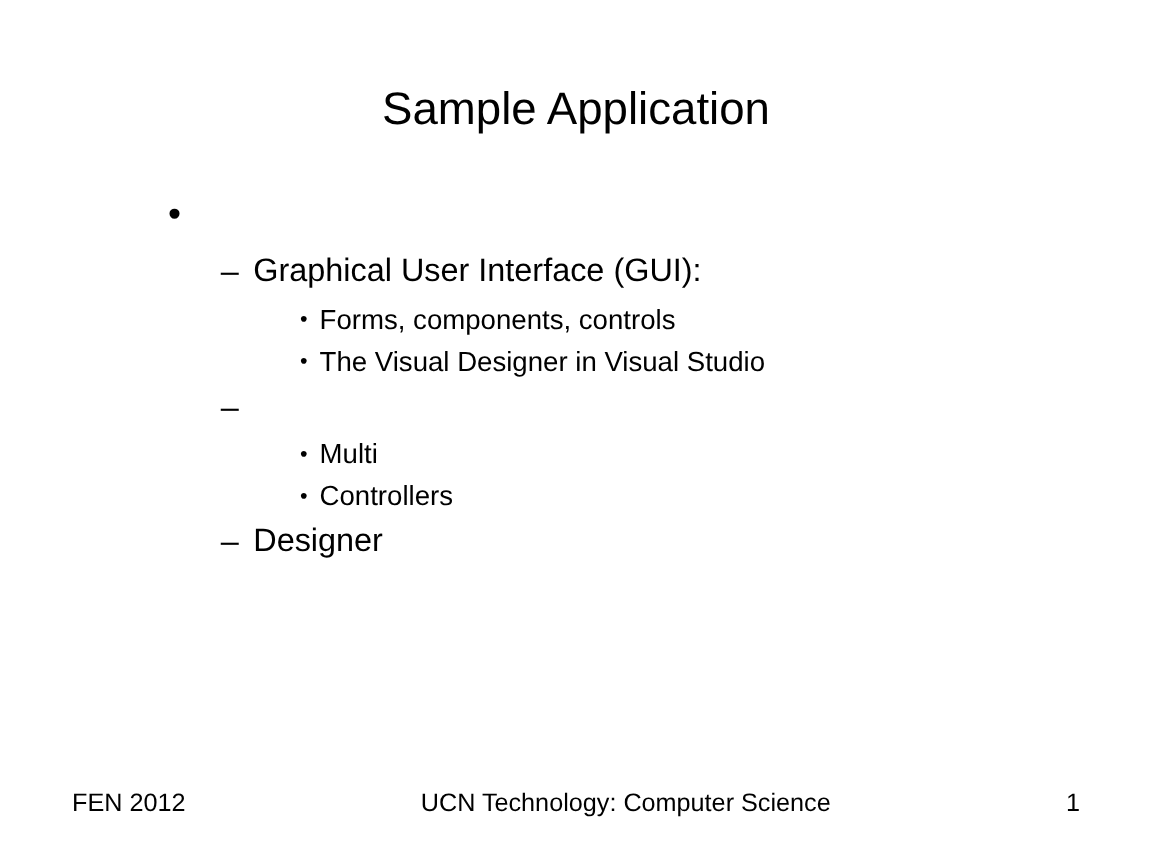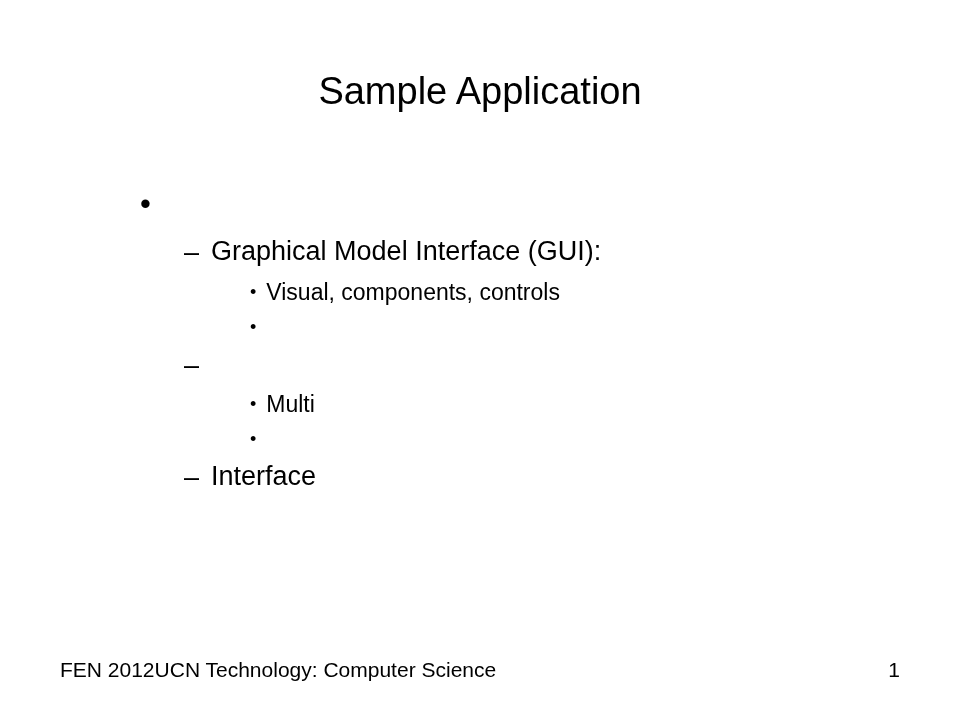--- a/index.html
+++ b/index.html
@@ -20,21 +20,21 @@
       width: 100%;
       height: 100%;
       padding: 70px 60px 50px 60px;
       display: flex;
       flex-direction: column;
     }
     .title {
       font-size: 38px;
       font-weight: normal;
       text-align: center;
-      margin-bottom: 72px;
+      margin-bottom: 46px;
     }
     .content {
       flex: 1;
       padding-left: 80px;
     }
     .level1 {
       font-size: 31px;
       margin-bottom: 14px;
       display: flex;
       align-items: flex-start;
@@ -75,63 +75,66 @@
       display: flex;
       justify-content: space-between;
       align-items: center;
       padding: 0 60px;
       font-size: 21px;
     }
     .footer-left {
       text-align: left;
     }
     .footer-center {
+      text-align: center;
       flex: 1;
     }
     .footer-right {
       text-align: right;
     }
   </style>
 </head>
 <body>
 
 <div class="slide">
   <h1 class="title">Sample Application</h1>
 
   <div class="content">
     <div class="level1">
       <span class="bullet">•</span>
     </div>
 
     <div class="level2">
       <span class="dash">–</span>
-      <span>Graphical Model Interface (GUI):</span>
+      <span>Graphical User Interface (GUI):</span>
     </div>
     <div class="level3">
       <span class="bullet">•</span>
-      <span>Visual, components, controls</span>
+      <span>Forms, components, controls</span>
     </div>
     <div class="level3">
       <span class="bullet">•</span>
+      <span>The Visual Designer in Visual Studio</span>
     </div>
 
     <div class="level2">
       <span class="dash">–</span>
     </div>
     <div class="level3">
       <span class="bullet">•</span>
       <span>Multi</span>
     </div>
     <div class="level3">
       <span class="bullet">•</span>
+      <span>Controllers</span>
     </div>
 
     <div class="level2">
       <span class="dash">–</span>
-      <span>Interface</span>
+      <span>Designer</span>
     </div>
   </div>
 </div>
 
 <div class="footer">
   <span class="footer-left">FEN 2012</span>
   <span class="footer-center">UCN Technology: Computer Science</span>
   <span class="footer-right">1</span>
 </div>
 

